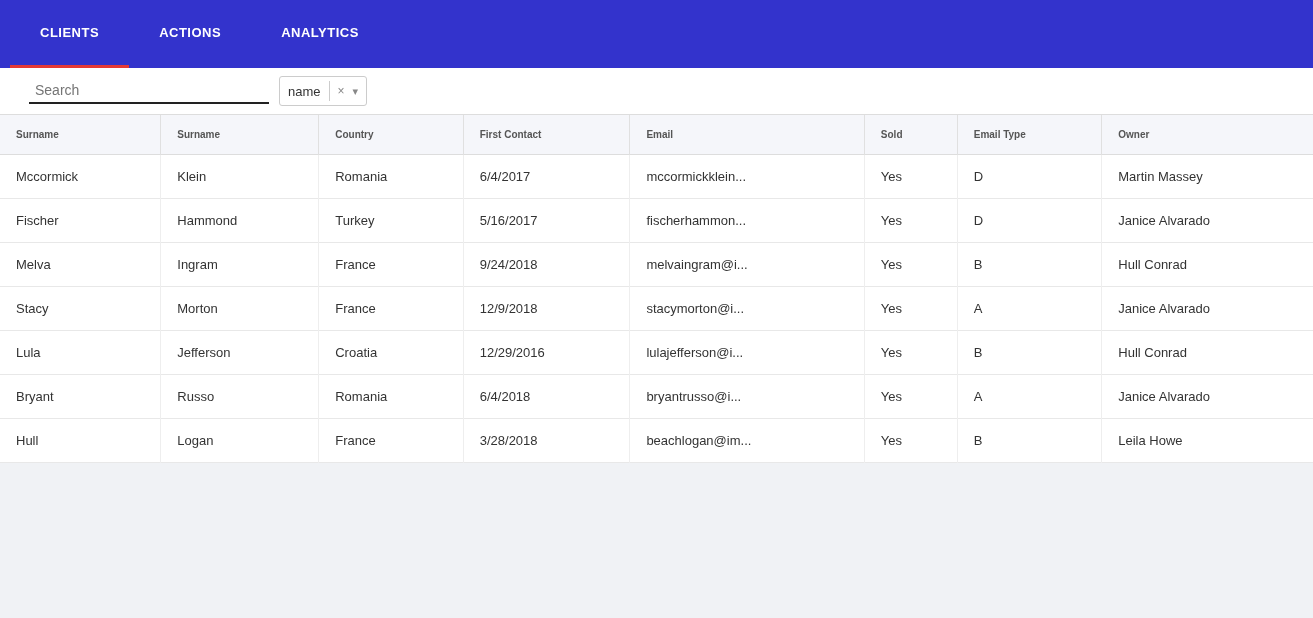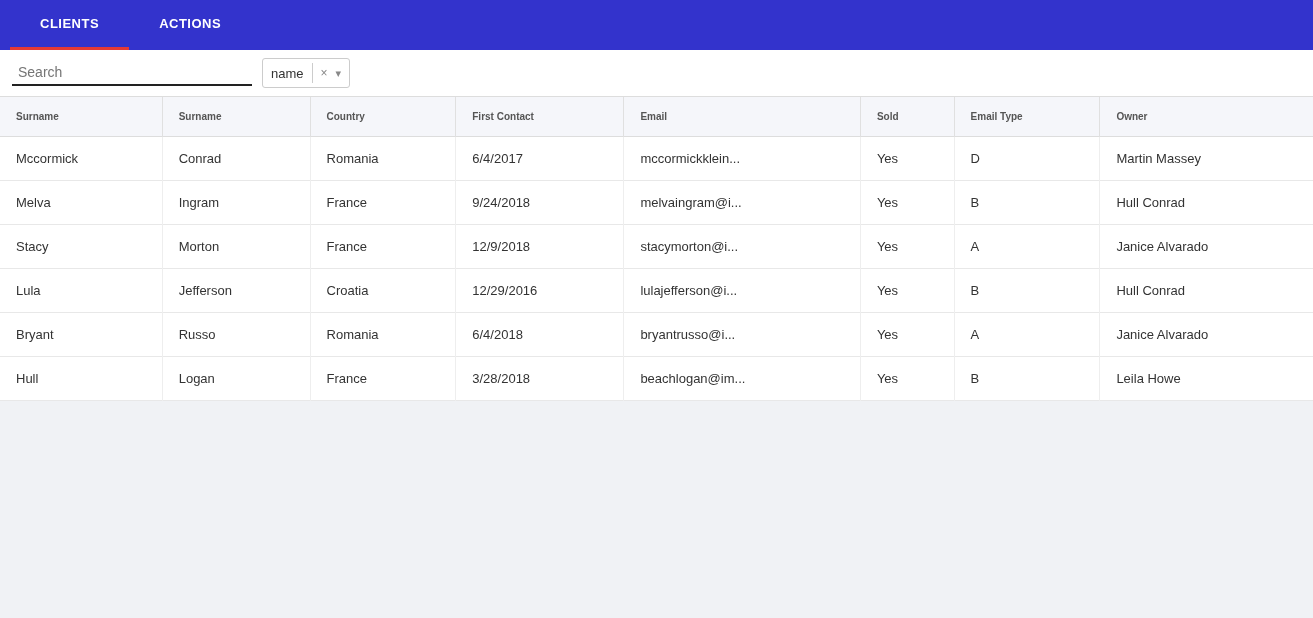--- a/index.html
+++ b/index.html
@@ -3,21 +3,21 @@
   <meta charset="utf-8">
   <style>
     * { box-sizing: border-box; margin: 0; padding: 0; }
     body { font-family: Arial, sans-serif; background: #f0f2f5; font-size: 14px; }
 
     
     .top-nav {
       background: #3333cc;
       display: flex;
       align-items: stretch;
-      height: 50px;
+      height: 68px;
       padding: 0 10px;
     }
     .nav-tab {
       color: #fff;
       font-size: 13px;
       font-weight: bold;
       letter-spacing: 0.5px;
       padding: 0 30px;
       display: flex;
       align-items: center;
@@ -27,21 +27,21 @@
     }
     .nav-tab.active {
       border-bottom: 3px solid #e53935;
     }
 
     
     .search-filter-bar {
       background: #fff;
       display: flex;
       align-items: center;
-      padding: 8px 12px;
+      padding: 8px 29px;
       border-bottom: 1px solid #ddd;
       gap: 10px;
     }
     .search-input {
       border: none;
       border-bottom: 2px solid #222;
       outline: none;
       font-size: 14px;
       padding: 4px 6px;
       width: 240px;
@@ -113,20 +113,21 @@
     tbody td:last-child {
       border-right: none;
     }
   </style>
 </head>
 <body>
 
 <nav class="top-nav">
   <div class="nav-tab active">CLIENTS</div>
   <div class="nav-tab">ACTIONS</div>
+  <div class="nav-tab">ANALYTICS</div>
 </nav>
 
 <div class="search-filter-bar">
   <input class="search-input" type="text" placeholder="Search" style="">
   <div class="filter-pill">
     <span>name</span>
     <span class="divider-v"></span>
     <span class="close-icon">×</span>
     <span class="chevron-icon">▾</span>
   </div>
@@ -142,27 +143,37 @@
         <th>First Contact</th>
         <th>Email</th>
         <th>Sold</th>
         <th>Email Type</th>
         <th>Owner</th>
       </tr>
     </thead>
     <tbody id="table-body">
         <tr>
           <td>Mccormick</td>
-          <td>Conrad</td>
+          <td>Klein</td>
           <td>Romania</td>
           <td>6/4/2017</td>
           <td>mccormickklein...</td>
           <td>Yes</td>
           <td>D</td>
           <td>Martin Massey</td>
+        </tr>
+        <tr>
+          <td>Fischer</td>
+          <td>Hammond</td>
+          <td>Turkey</td>
+          <td>5/16/2017</td>
+          <td>fischerhammon...</td>
+          <td>Yes</td>
+          <td>D</td>
+          <td>Janice Alvarado</td>
         </tr>
         <tr>
           <td>Melva</td>
           <td>Ingram</td>
           <td>France</td>
           <td>9/24/2018</td>
           <td>melvaingram@i...</td>
           <td>Yes</td>
           <td>B</td>
           <td>Hull Conrad</td>

